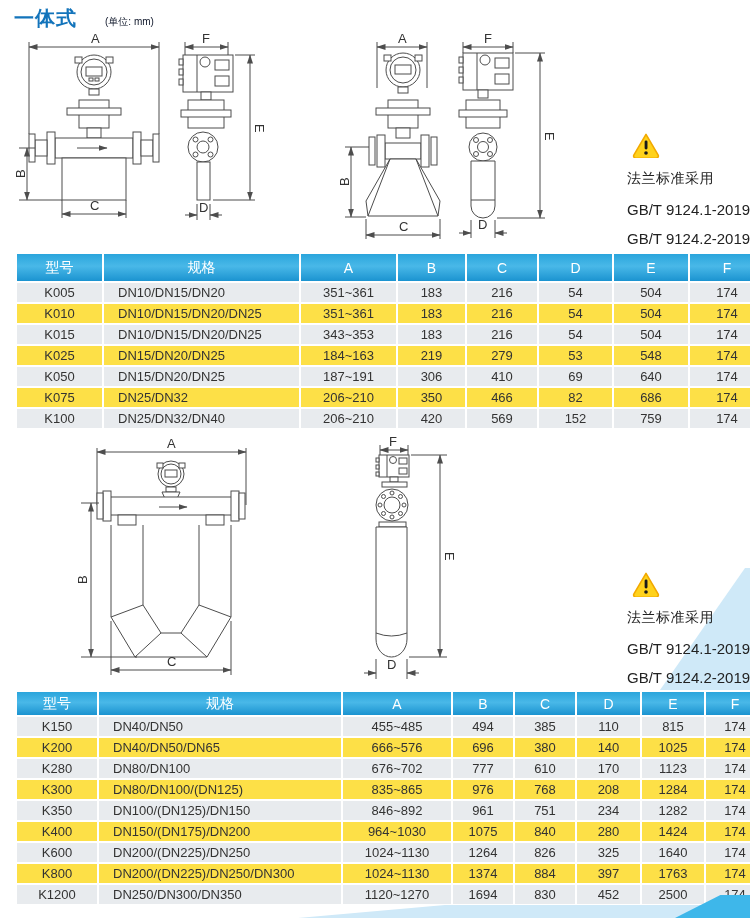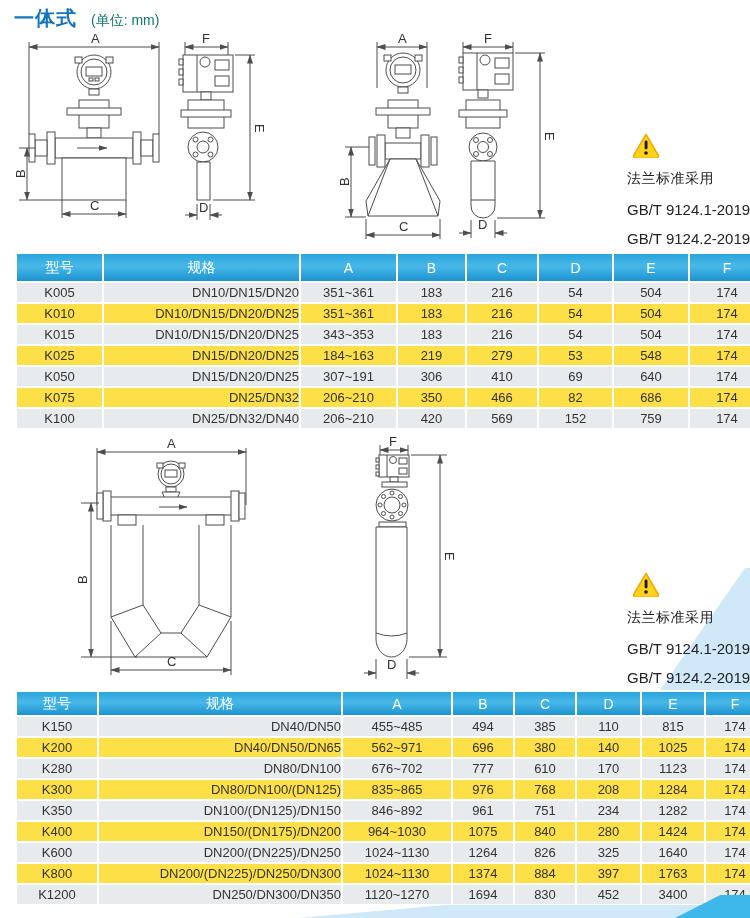--- a/index.html
+++ b/index.html
@@ -2,42 +2,42 @@
 <html><head>
 <meta charset="utf-8">
 <style>
   html,body{margin:0;padding:0;background:#fff;}
   .page{position:relative;width:750px;height:918px;background:#ffffff;overflow:hidden;
         font-family:"Liberation Sans","DejaVu Sans",sans-serif;}
   
   .title{position:absolute;left:14px;top:5px;display:flex;align-items:baseline;white-space:nowrap;}
   .title .prefix{color:#1374bb;font-size:20px;font-weight:bold;letter-spacing:1px;}
   .title .main{color:#1a1a1a;font-size:20px;font-weight:bold;letter-spacing:1px;}
-  .title .unit{color:#0f766e;font-size:14px;margin-left:14px;}
+  .title .unit{color:#0f172a;font-size:10px;margin-left:28px;}
   
   .draw{position:absolute;}
   .draw svg{display:block;}
   .ln{stroke:#4d4d4d;stroke-width:1;fill:none;}
   .lnf{stroke:#4d4d4d;stroke-width:1;fill:#ffffff;}
   .dim{stroke:#4d4d4d;stroke-width:1;}
   .dimtxt{font-size:13px;fill:#333;font-family:"Liberation Sans","DejaVu Sans",sans-serif;}
   
   .note{position:absolute;width:130px;color:#222;}
   .note .warn{margin-left:5px;margin-bottom:8px;}
   .note .l1{font-size:14px;margin-bottom:13px;letter-spacing:.5px;}
   .note .l2,.note .l3{font-size:15px;margin-bottom:12px;}
   
   .dim-table{position:absolute;left:15px;border-collapse:separate;border-spacing:2px;table-layout:fixed;width:733px;}
   .dim-table th{background:linear-gradient(180deg,#2aa5dc 0%,#49b8e8 45%,#1b93d0 100%);
       color:#fff;font-weight:normal;font-size:14px;text-align:center;padding:0;}
   #table1 th{height:27px;} #table2 th{height:23px;}
   .dim-table td{font-size:13px;color:#333;height:19px;text-align:center;padding:0;line-height:19px;}
   .dim-table tr.odd td{background:#e8ebee;}
   .dim-table tr.even td{background:#fde047;}
-  .dim-table td.spec{text-align:right;padding-left:14px;}
+  .dim-table td.spec{text-align:left;padding-left:14px;}
   
   .deco{position:absolute;pointer-events:none;}
 </style>
 </head>
 <body>
 
 <div class="page">
 
   <div class="title">
     <span class="prefix">一体式</span>
@@ -261,21 +261,21 @@
           <td>184~163</td>
           <td>219</td>
           <td>279</td>
           <td>53</td>
           <td>548</td>
           <td>174</td>
         </tr>
         <tr class="odd">
           <td>K050</td>
           <td class="spec">DN15/DN20/DN25</td>
-          <td>307~191</td>
+          <td>187~191</td>
           <td>306</td>
           <td>410</td>
           <td>69</td>
           <td>640</td>
           <td>174</td>
         </tr>
         <tr class="even">
           <td>K075</td>
           <td class="spec">DN25/DN32</td>
           <td>206~210</td>
@@ -425,21 +425,21 @@
           <td>455~485</td>
           <td>494</td>
           <td>385</td>
           <td>110</td>
           <td>815</td>
           <td>174</td>
         </tr>
         <tr class="even">
           <td>K200</td>
           <td class="spec">DN40/DN50/DN65</td>
-          <td>562~971</td>
+          <td>666~576</td>
           <td>696</td>
           <td>380</td>
           <td>140</td>
           <td>1025</td>
           <td>174</td>
         </tr>
         <tr class="odd">
           <td>K280</td>
           <td class="spec">DN80/DN100</td>
           <td>676~702</td>
@@ -499,21 +499,21 @@
           <td>1763</td>
           <td>174</td>
         </tr>
         <tr class="odd">
           <td>K1200</td>
           <td class="spec">DN250/DN300/DN350</td>
           <td>1120~1270</td>
           <td>1694</td>
           <td>830</td>
           <td>452</td>
-          <td>3400</td>
+          <td>2500</td>
           <td>174</td>
         </tr>
       </tbody>
   </table>
 
   <svg class="deco" style="left:290px;top:895px;" width="460" height="23" viewBox="0 0 460 23">
     <polygon points="8,23 155,10 460,10 460,23" fill="#cfe9f8"></polygon>
     <polygon points="385,23 460,-15 460,23" fill="#3eb7ea"></polygon>
   </svg>
 

